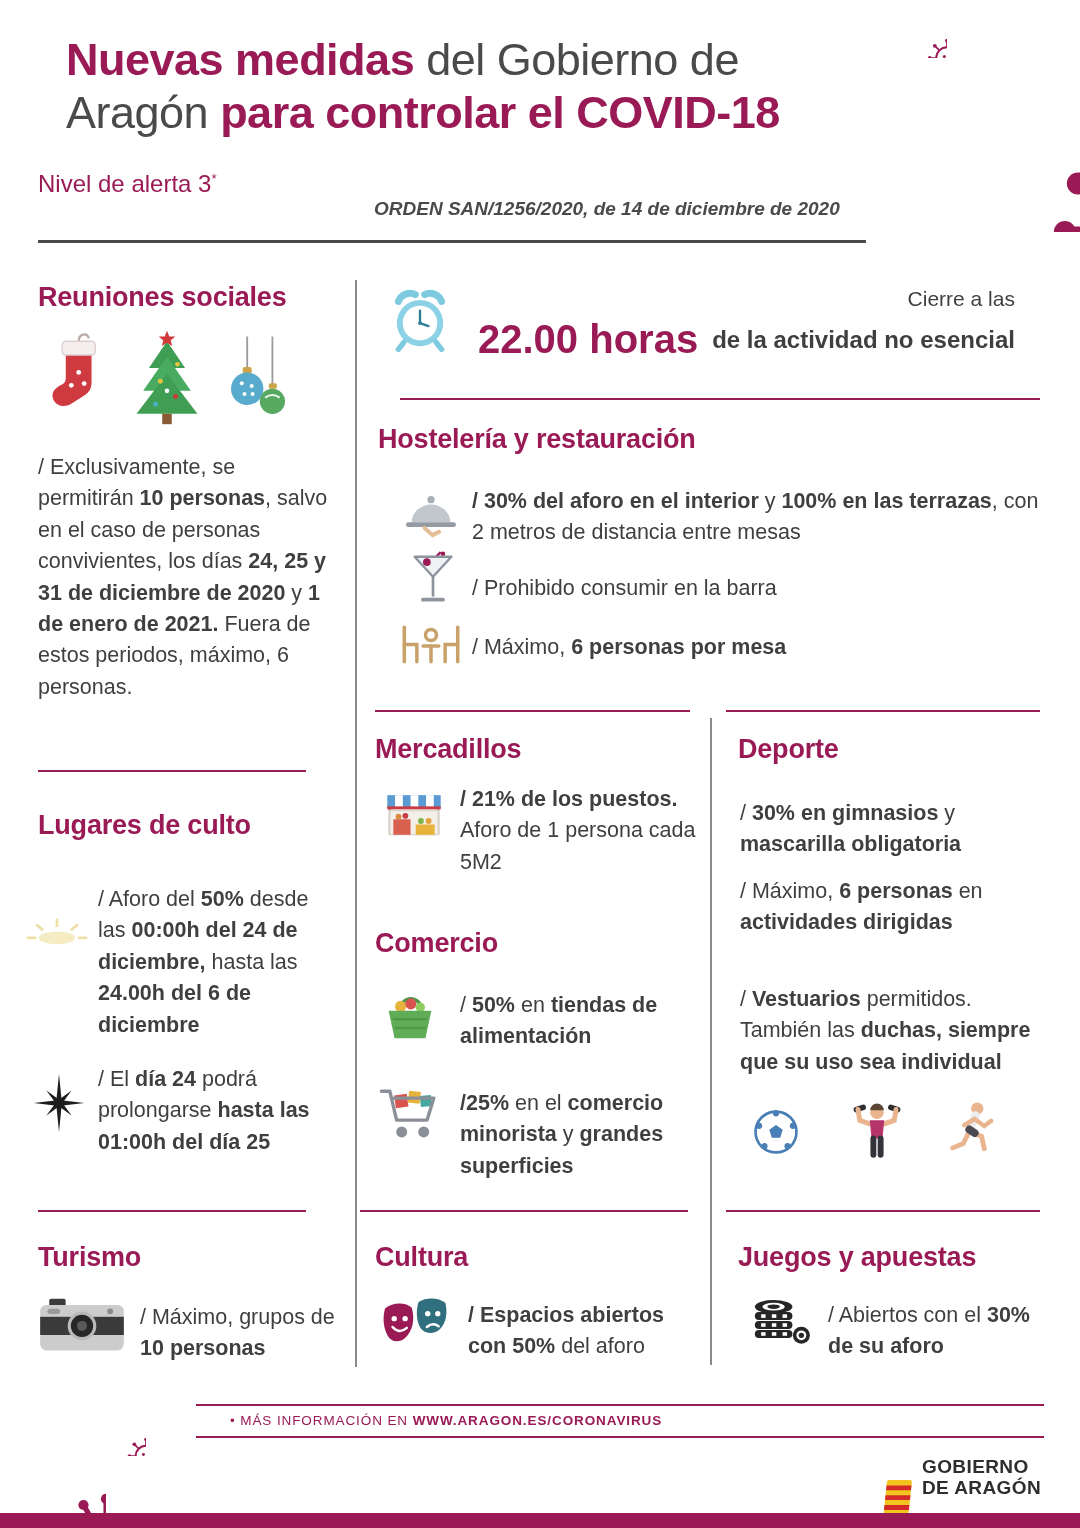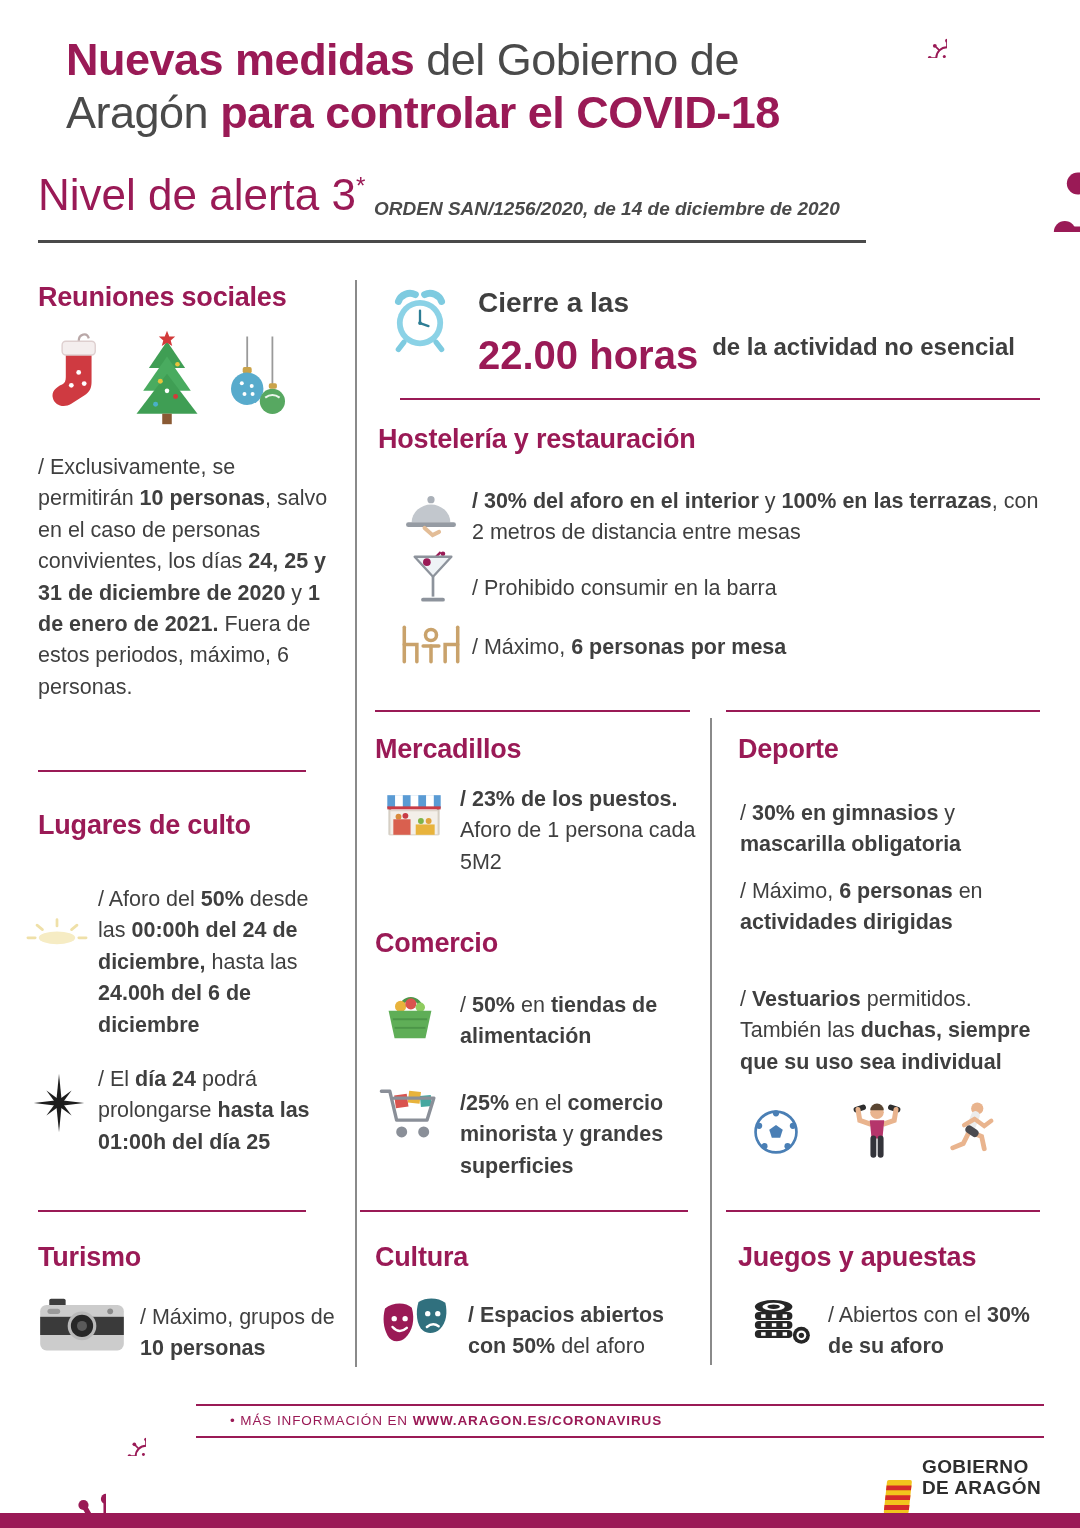--- a/index.html
+++ b/index.html
@@ -3,26 +3,26 @@
 <meta charset="utf-8">
 <style>
   :root { --accent:#9a1a56; --ink:#3f3f3f; }
   * { margin:0; padding:0; box-sizing:border-box; }
   body { background:#ffffff; font-family:"Liberation Sans", sans-serif; }
   .page { position:relative; width:1080px; height:1528px; background:#fff; color:var(--ink); overflow:hidden; }
   .abs { position:absolute; }
   .b { font-weight:bold; }
   .m { color:var(--accent); }
   .h-title { font-size:45px; line-height:1.17; color:#4a4a4a; letter-spacing:-0.5px; }
-  .alert { font-size:44px; color:var(--accent); }
+  .alert { font-size:24px; color:var(--accent); }
   .sup { font-size:0.55em; vertical-align:super; }
   .order { font-size:19px; font-style:italic; font-weight:bold; color:#4a4a4a; }
   .sec-h { font-size:27px; font-weight:bold; color:var(--accent); letter-spacing:-0.2px; }
   .txt { font-size:21.5px; line-height:1.46; color:var(--ink); }
-  .cierre1 { font-size:28px; font-weight:bold; }
+  .cierre1 { font-size:21px; font-weight:normal;text-align:right; }
   .time { font-size:40px; }
   .tail { font-size:24px; font-weight:bold; margin-left:14px; }
   .hr { height:2px; background:var(--accent); }
   .hr-dark { height:3px; background:#4a4a4a; }
   .vr { width:2px; background:#8a8a8a; }
   .info { font-size:13.5px; letter-spacing:0.9px; color:var(--accent); }
   .logo-text { font-size:19px; font-weight:bold; line-height:1.1; color:#2e2e2e; letter-spacing:0.4px; }
   .bottom-bar { background:var(--accent); }
   svg { display:block; }
 </style>
@@ -221,21 +221,21 @@
         <line x1="48" y1="52" x2="48" y2="36"></line>
           <line x1="48" y1="52" x2="59" y2="56"></line>
       </g>
       <circle cx="48" cy="52" r="2.4" fill="#2d7d95"></circle>
       <line x1="27" y1="77" x2="20" y2="86" stroke="#7ecbe0" stroke-width="7" stroke-linecap="round"></line>
       <line x1="69" y1="77" x2="76" y2="86" stroke="#7ecbe0" stroke-width="7" stroke-linecap="round"></line>
     </svg>
   </span>
   <div class="abs" style="left:478px; top:287px;">
     <div class="cierre1">Cierre a las</div>
-    <div style="display:flex; align-items:flex-start; margin-top:14px;">
+    <div style="display:flex; align-items:center; margin-top:6px;">
       <span class="time b m">22.00 horas</span>
       <span class="tail">de la actividad no esencial</span>
     </div>
   </div>
   <div class="abs hr" style="left:400px; top:398px; width:640px;"></div>
 
   <div class="abs sec-h" style="left:378px; top:424px;">Hostelería y restauración</div>
 
   <span class="abs" style="left:402px; top:490px;">
     <svg viewBox="0 0 72 62" width="58" height="50">
@@ -289,21 +289,21 @@
         <circle cx="53" cy="36" r="3.4" fill="#e0a23c"></circle>
       <rect x="12" y="34" width="20" height="18" fill="#d9604f"></rect>
       <rect x="38" y="40" width="22" height="12" fill="#e8b33c"></rect>
       <rect x="5" y="6" width="62" height="15" fill="#5a9bd4"></rect>
       <rect x="14" y="6" width="9" height="15" fill="#fff"></rect>
       <rect x="32" y="6" width="9" height="15" fill="#fff"></rect>
       <rect x="50" y="6" width="9" height="15" fill="#fff"></rect>
       <rect x="5" y="19" width="62" height="3.5" fill="#c83c46"></rect>
     </svg>
   </span>
-  <div class="abs txt" style="left:460px; top:784px; width:238px;"><span class="b">/ 23% de los puestos.</span><span> Aforo de 1 persona cada 5M2</span></div>
+  <div class="abs txt" style="left:460px; top:784px; width:238px;"><span class="b">/ 21% de los puestos.</span><span> Aforo de 1 persona cada 5M2</span></div>
 
   <div class="abs sec-h" style="left:375px; top:928px;">Comercio</div>
   <span class="abs" style="left:380px; top:984px;">
     <svg viewBox="0 0 70 70" width="60" height="62">
       <path d="M24 28 a12 12 0 0 1 24 0" fill="none" stroke="#4c9648" stroke-width="4"></path>
       <circle cx="24" cy="25" r="6.5" fill="#e8b33c"></circle>
       <circle cx="36" cy="22" r="6.5" fill="#d9534f"></circle>
       <circle cx="47" cy="26" r="5.5" fill="#8fcc5f"></circle>
       <path d="M10 30 h50 l-7 32 h-36 z" fill="#5fae57"></path>
       <line x1="15" y1="40" x2="55" y2="40" stroke="#4c9648" stroke-width="2.2"></line>

